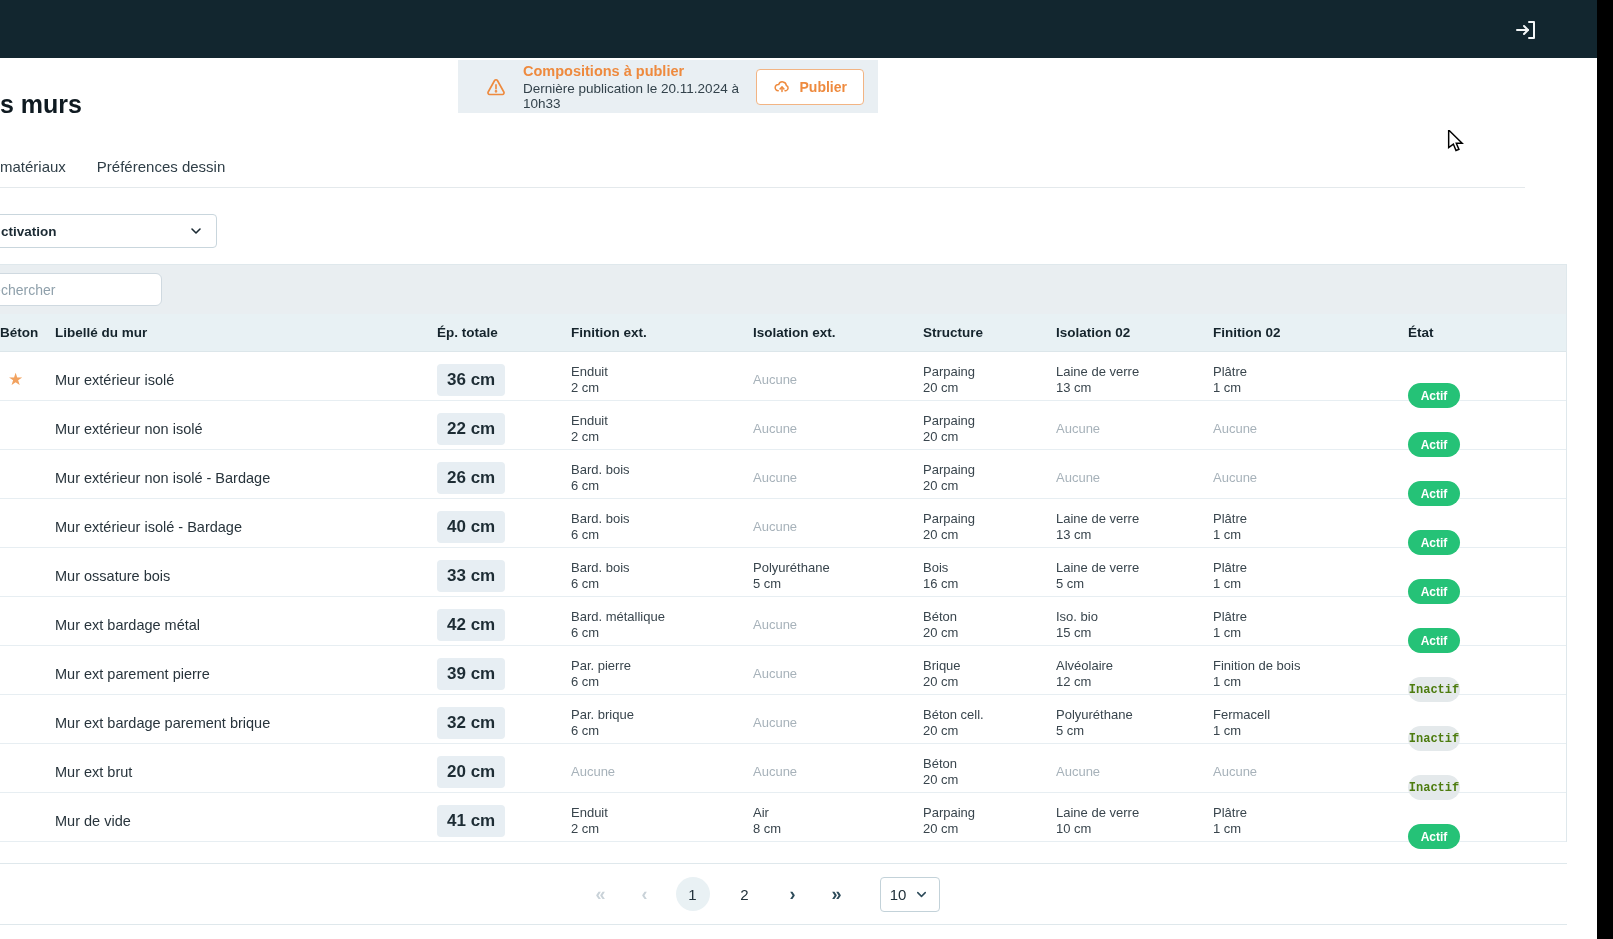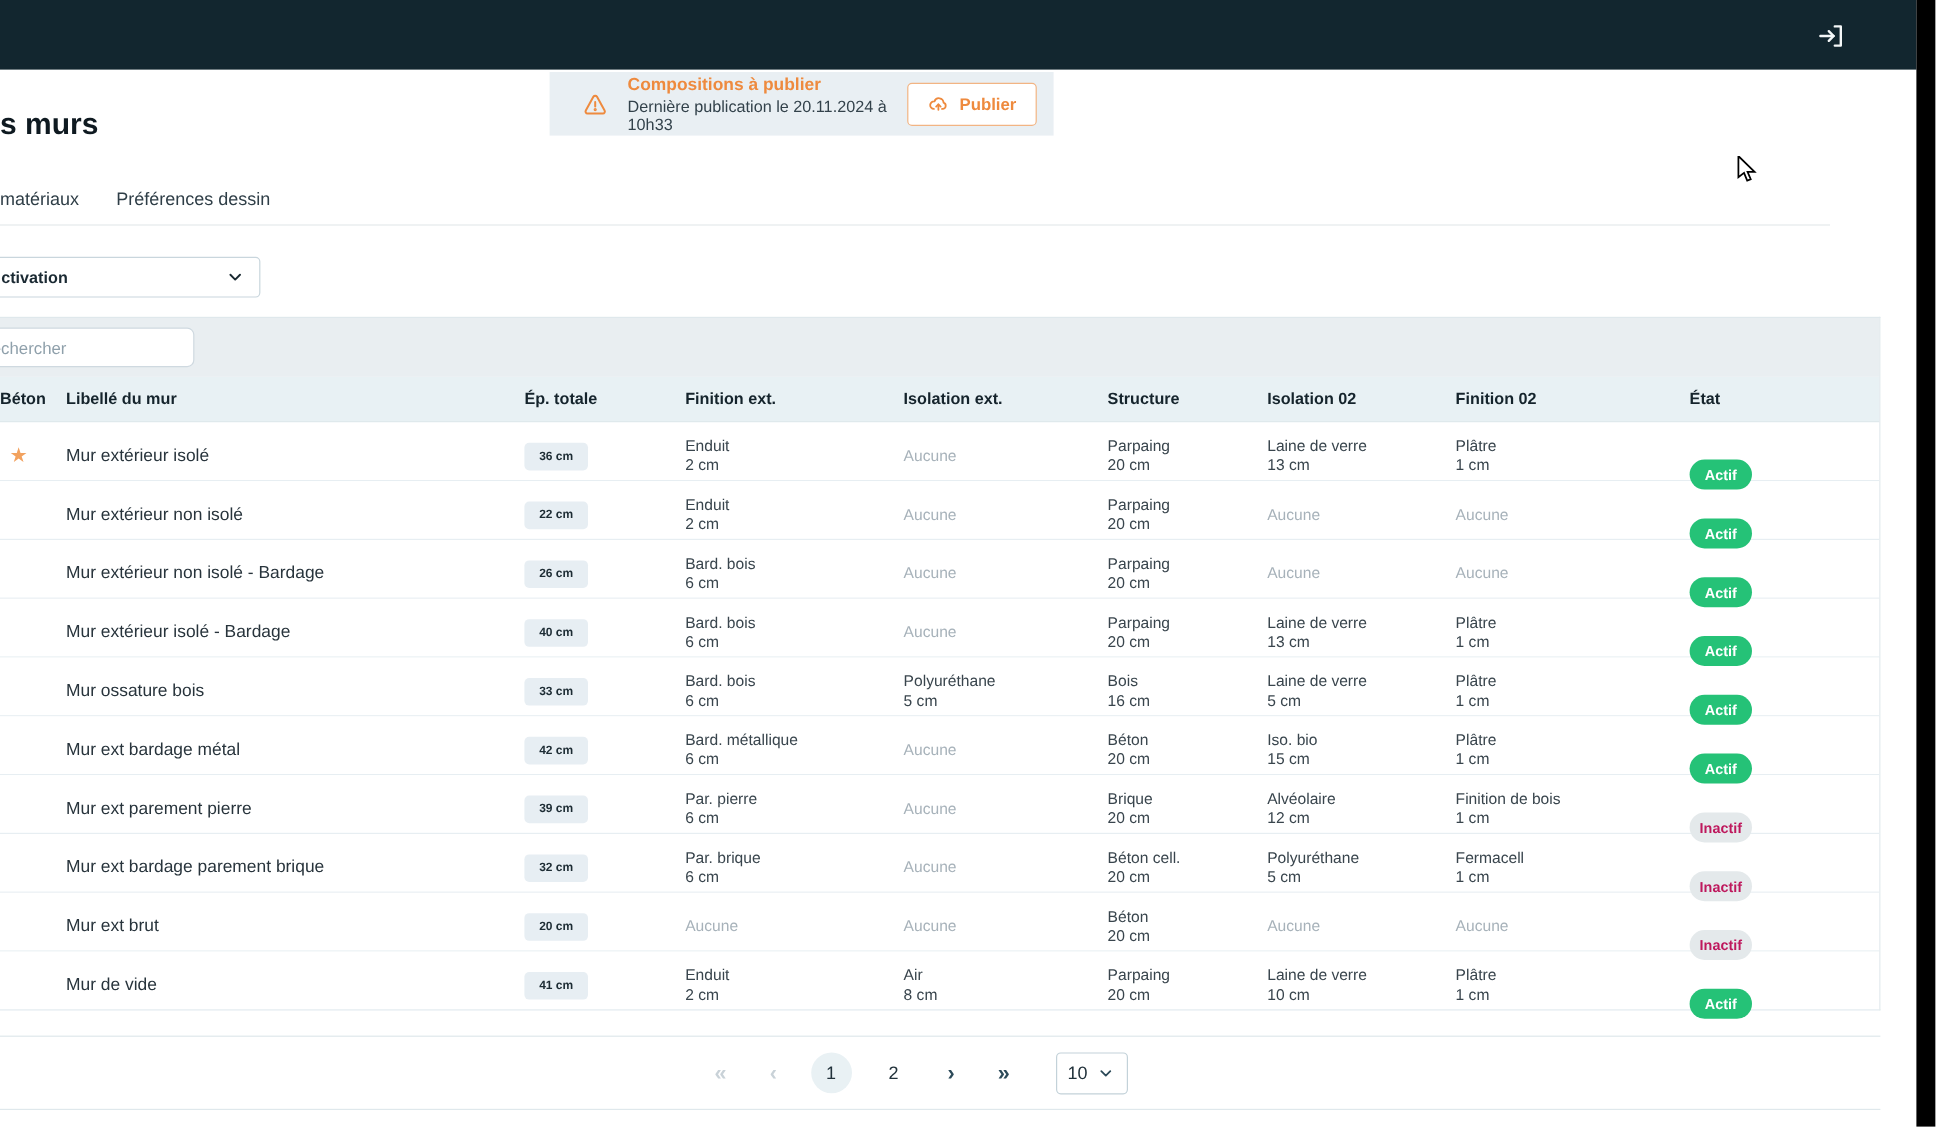--- a/index.html
+++ b/index.html
@@ -55,29 +55,29 @@
   .grid-cols { display:grid; grid-template-columns:55px 382px 134px 182px 170px 133px 157px 195px 1fr;
     padding-left:40px; align-items:center; }
   .thead { position:absolute; left:0; top:49px; width:100%; height:38px; background:#e8f1f4;
     border-bottom:1px solid #dce6ea; }
   .th { font-size:13.5px; font-weight:700; color:#15242c; }
 
   .tbody { position:absolute; left:0; top:87px; width:100%; }
   .trow { height:49px; border-bottom:1px solid #e7eef2; background:#fff; }
   .star { font-size:17px; color:#f2a25f; padding-left:8px; line-height:1; }
   .wall-label { font-size:14.5px; color:#28343c; }
-  .ep-badge { display:inline-block; background:#e7eef3; color:#1d2c34; font-weight:700; font-size:10px;
+  .ep-badge { display:inline-block; background:#e7eef3; color:#1d2c34; font-weight:700; font-size:17px;
     padding:6px 10px; border-radius:4px; min-width:53px; text-align:center; }
   .mat .m-name { display:block; font-size:13px; color:#39454d; line-height:16px; }
   .mat .m-size { display:block; font-size:13px; color:#39454d; line-height:16px; }
   .mat .muted { color:#a7b2ba; }
   .etat-badge { display:inline-flex; align-items:center; justify-content:center; width:52px; height:25px;
     border-radius:13px; font-size:12px; font-weight:700;margin-top:31px; }
   .etat-badge.actif { background:#25c277; color:#fff; }
-  .etat-badge.inactif { background:#e4e9eb; color:#be185d; }
+  .etat-badge.inactif { background:#e4e9eb; color:#4d7c0f;font-family:Liberation Mono, monospace; }
 
   
   .pagi-strip { position:absolute; left:-40px; top:863px; width:1607px; height:62px; background:#fff;
     border-top:1px solid #dfe8ec; border-bottom:1px solid #dfe8ec;
     display:flex; align-items:center; justify-content:center; gap:18px; }
   .pg-nav { width:26px; text-align:center; font-size:18px; font-weight:700; cursor:pointer; user-select:none; }
   .pg-nav.disabled { color:#c9d2d8; cursor:default; }
   .pg-nav.enabled { color:#2c4a59; }
   .pg-page { width:34px; height:34px; border-radius:50%; display:flex; align-items:center; justify-content:center;
     font-size:15px; color:#22323b; cursor:pointer; }

